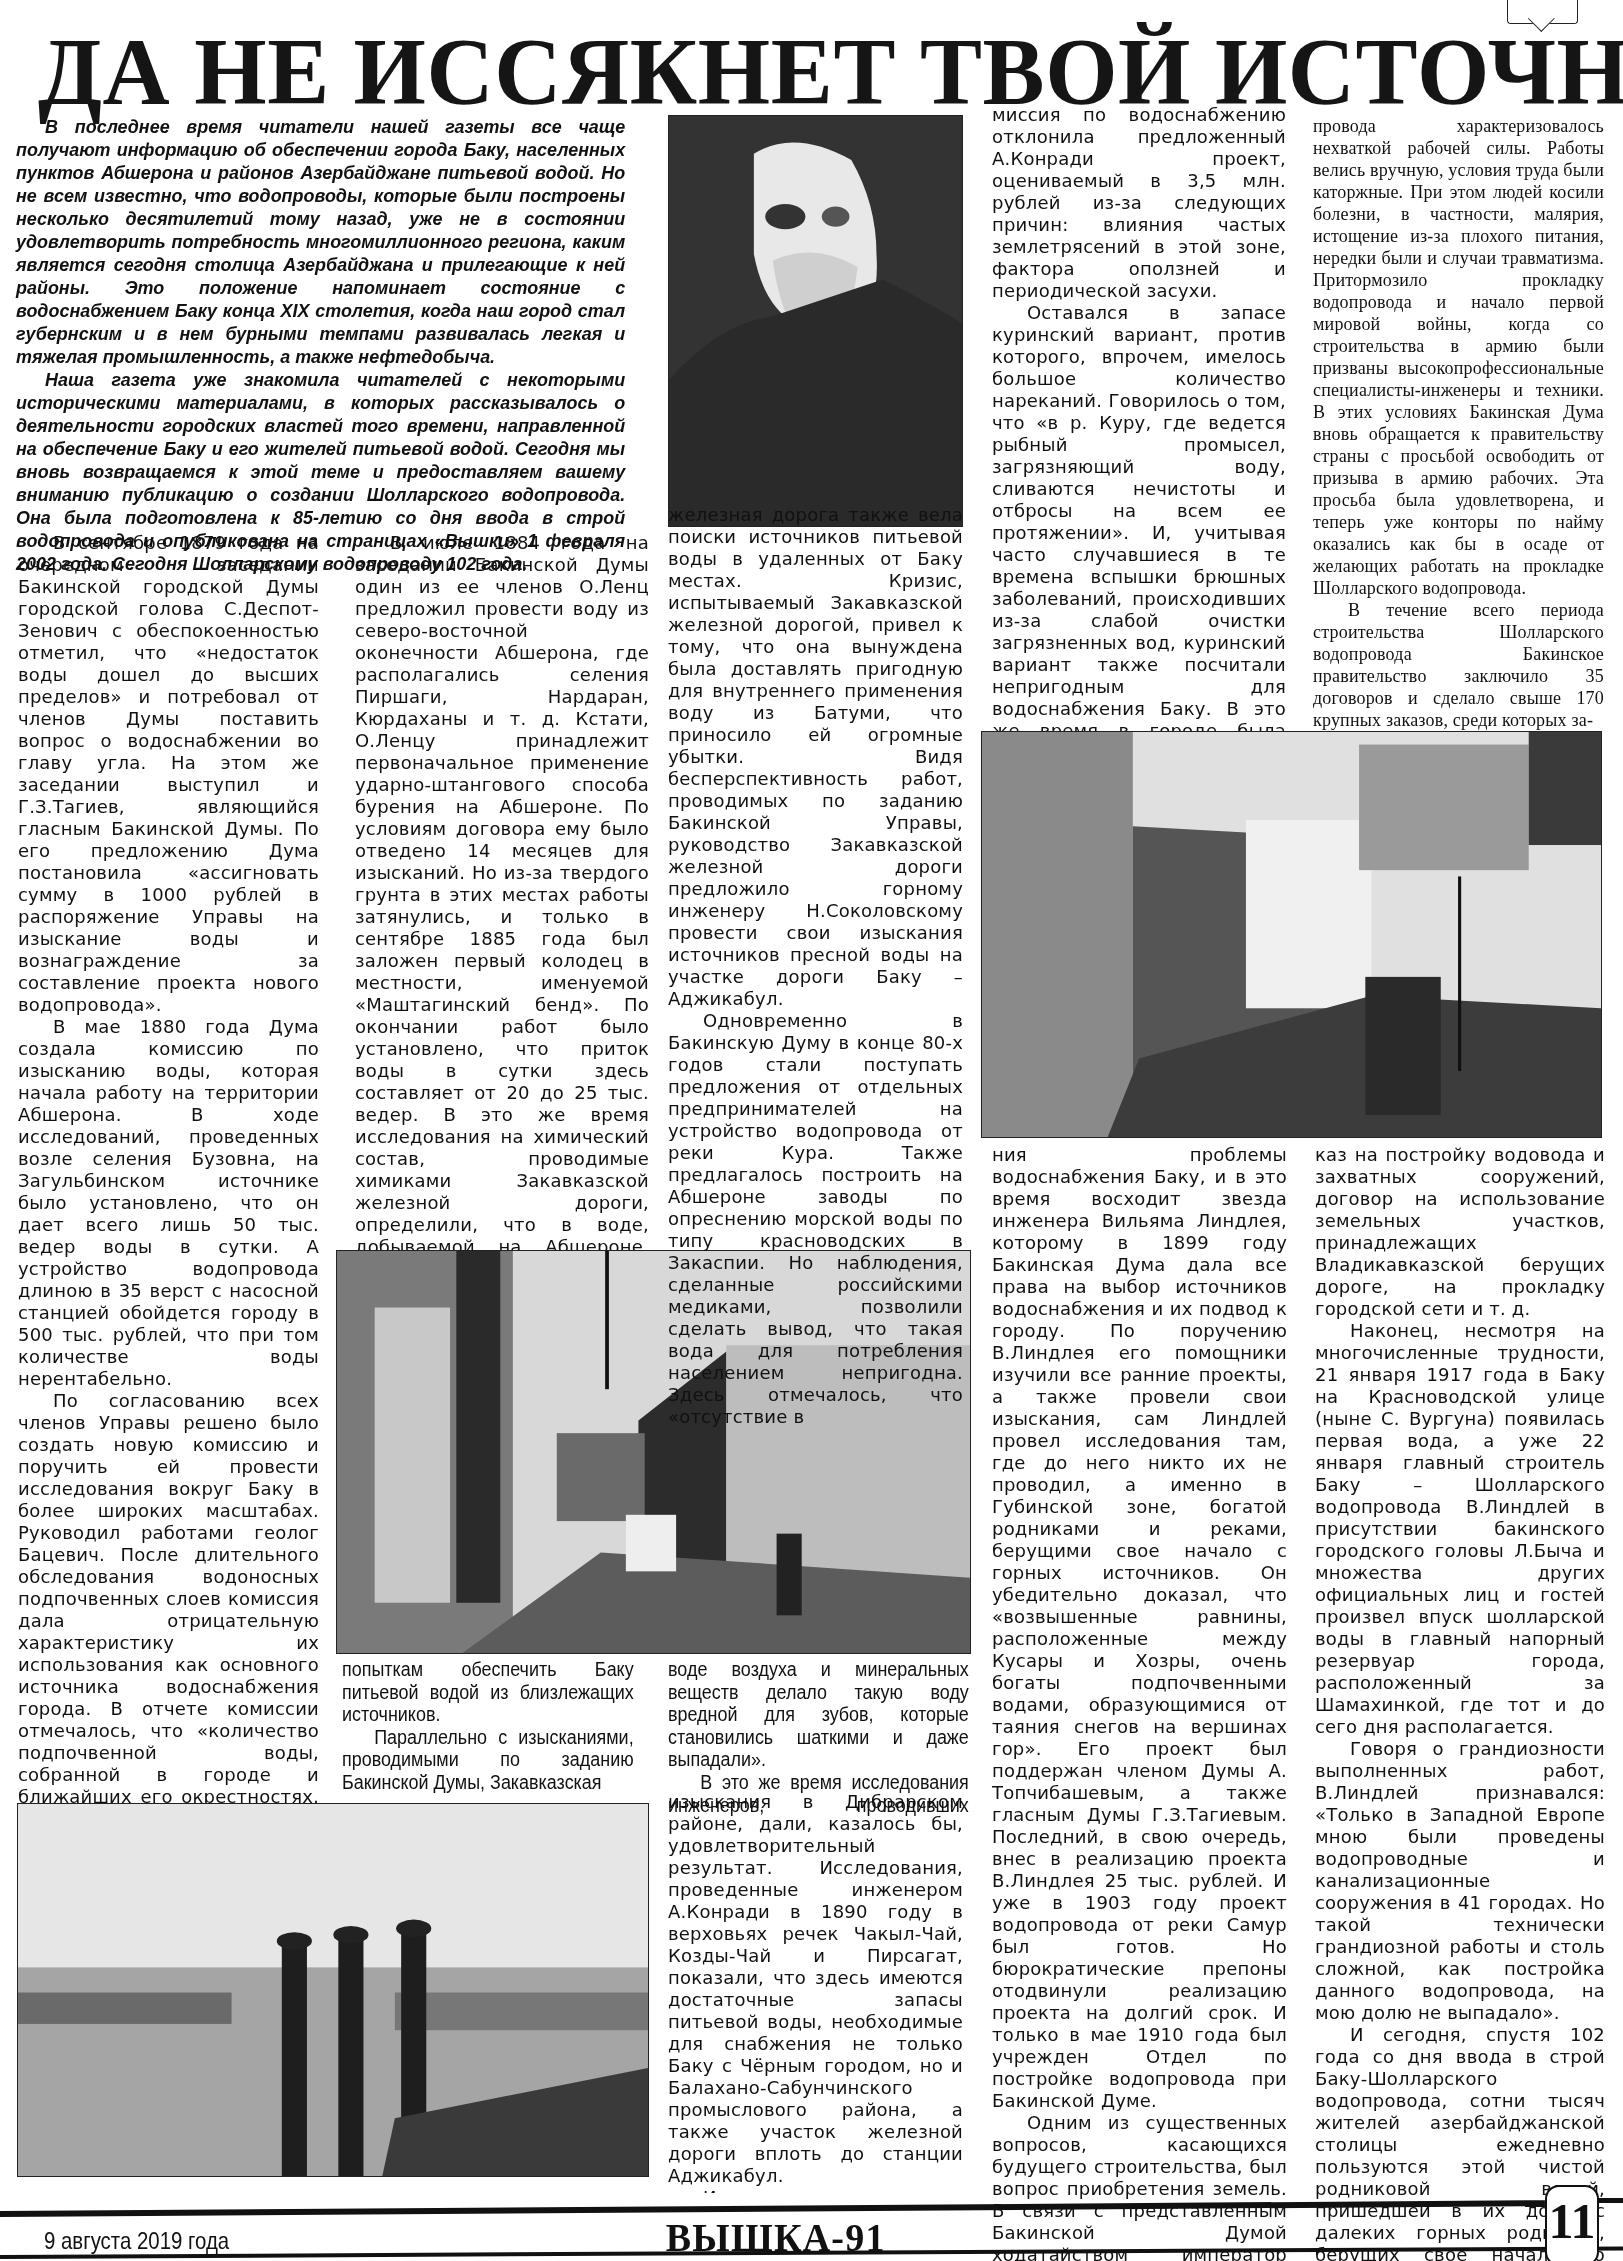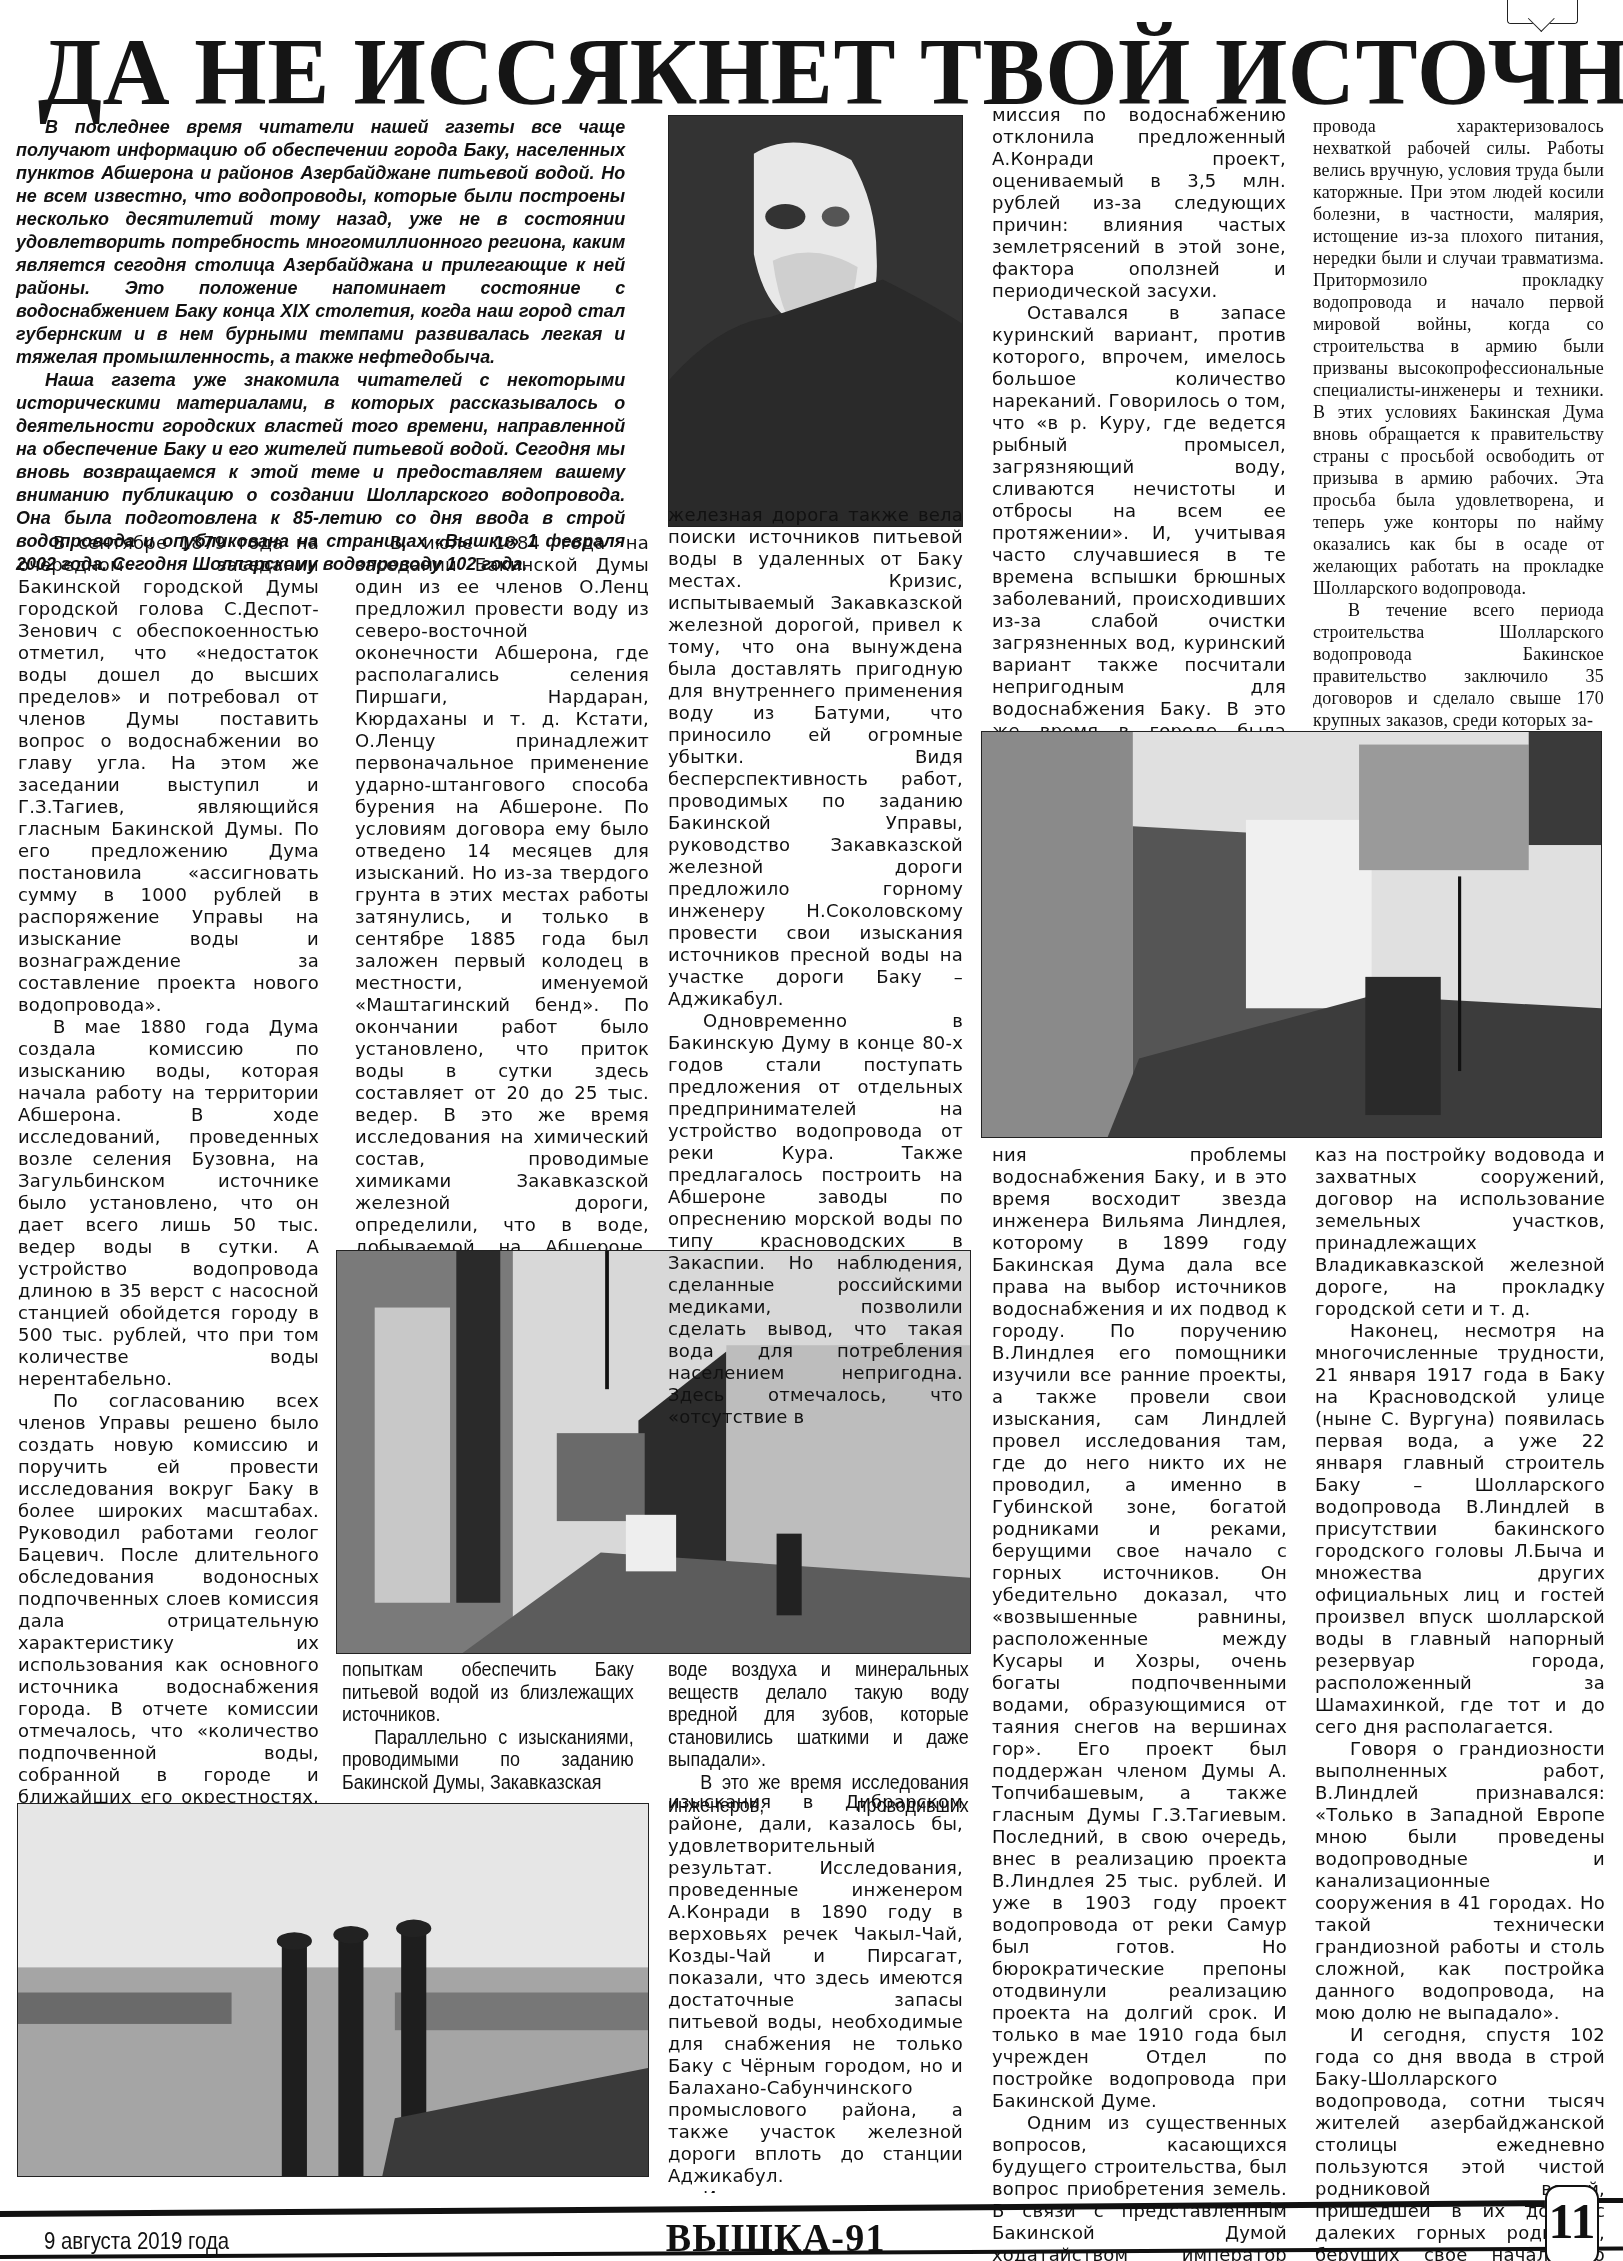--- a/index.html
+++ b/index.html
@@ -130,21 +130,21 @@
   </svg>
 </div>
 
 <div class="col" style="left:992px;top:1144px;width:295px;">
   <p class="cont">ния проблемы водоснабжения Баку, и в это время восходит звезда инженера Вильяма Линдлея, которому в 1899 году Бакинская Дума дала все права на выбор источников водоснабжения и их подвод к городу. По поручению В.Линдлея его помощники изучили все ранние проекты, а также провели свои изыскания, сам Линдлей провел исследования там, где до него никто их не проводил, а именно в Губинской зоне, богатой родниками и реками, берущими свое начало с горных источников. Он убедительно доказал, что «возвышенные равнины, расположенные между Кусары и Хозры, очень богаты подпочвенными водами, образующимися от таяния снегов на вершинах гор». Его проект был поддержан членом Думы А. Топчибашевым, а также гласным Думы Г.З.Тагиевым. Последний, в свою очередь, внес в реализацию проекта В.Линдлея 25 тыс. рублей. И уже в 1903 году проект водопровода от реки Самур был готов. Но бюрократические препоны отодвинули реализацию проекта на долгий срок. И только в мае 1910 года был учрежден Отдел по постройке водопровода при Бакинской Думе.</p>
   <p>Одним из существенных вопросов, касающихся будущего строительства, был вопрос приобретения земель. В связи с представленным Бакинской Думой ходатайством император Николай II в январе 1912 года издал Указ о переходе определенного количества земель в собственность г. Баку. Для производства труб в Хачмазе был построен завод.</p>
 
 </div>
 
 <div class="col" style="left:1315px;top:1144px;width:290px;">
-  <p class="cont">каз на постройку водовода и захватных сооружений, договор на использование земельных участков, принадлежащих Владикавказской железной дороге, на прокладку городской сети и т. д.</p>
+  <p class="cont">каз на постройку водовода и захватных сооружений, договор на использование земельных участков, принадлежащих Владикавказской берущих дороге, на прокладку городской сети и т. д.</p>
   <p>Наконец, несмотря на многочисленные трудности, 21 января 1917 года в Баку на Красноводской улице (ныне С. Вургуна) появилась первая вода, а уже 22 января главный строитель Баку – Шолларского водопровода В.Линдлей в присутствии бакинского городского головы Л.Быча и множества других официальных лиц и гостей произвел впуск шолларской воды в главный напорный резервуар города, расположенный за Шамахинкой, где тот и до сего дня располагается.</p>
   <p>Говоря о грандиозности выполненных работ, В.Линдлей признавался: «Только в Западной Европе мною были проведены водопроводные и канализационные сооружения в 41 городах. Но такой технически грандиозной работы и столь сложной, как постройка данного водопровода, на мою долю не выпадало».</p>
   <p>И сегодня, спустя 102 года со дня ввода в строй Баку-Шолларского водопровода, сотни тысяч жителей азербайджанской столицы ежедневно пользуются этой чистой родниковой водой, пришедшей в их дома с далеких горных родников, берущих свое начало со снежных вершин Большого Кавказа.</p>
 
 </div>
 
 <div class="photo" style="left:17px;top:1803px;width:630px;height:372px;background:#b0b0b0;" title="Опреснитель А. Копнеля">
   <svg viewBox="0 0 1003 592" preserveAspectRatio="none">
     <rect width="1003" height="592" fill="#e6e6e6"></rect>
     <rect x="0" y="260" width="1003" height="332" fill="#a5a5a5"></rect>

